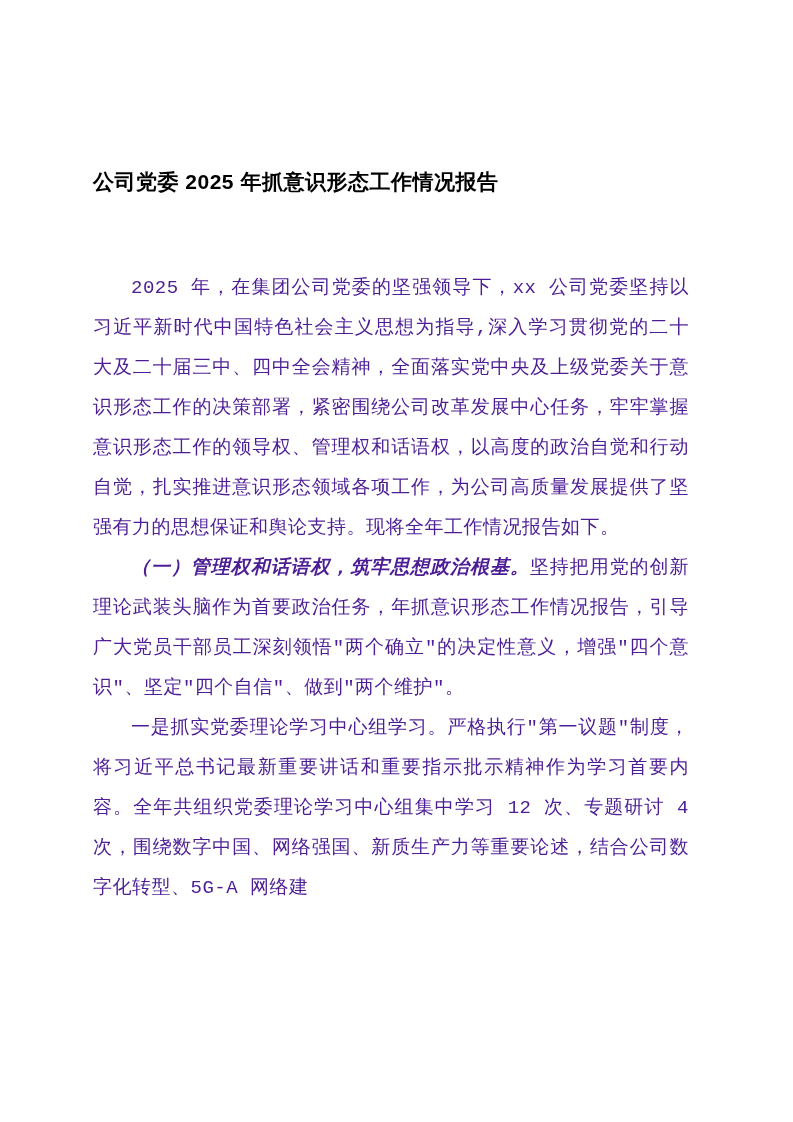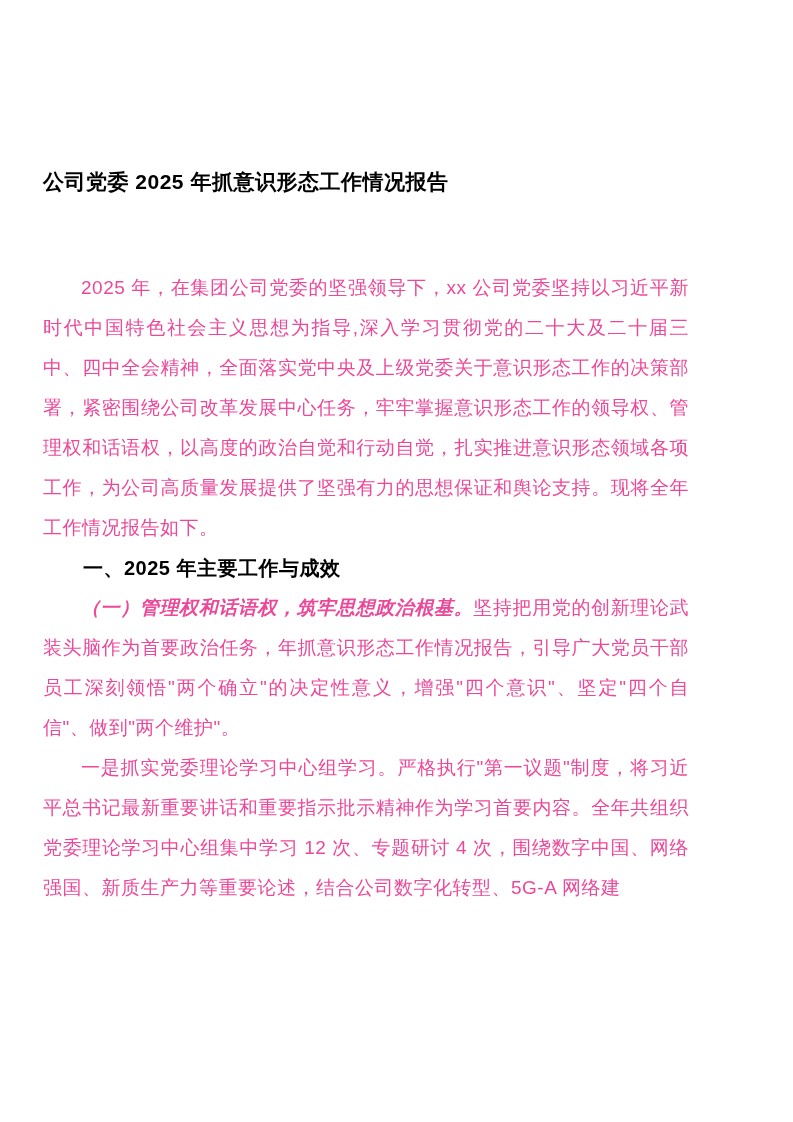--- a/index.html
+++ b/index.html
@@ -6,42 +6,42 @@
     margin: 0;
     padding: 0;
     background: #ffffff;
   }
   .page {
     position: relative;
     width: 793px;
     height: 940px;
     background: #ffffff;
     box-sizing: border-box;
-    padding: 0 104px 0 43px;
+    padding: 0 104px 0 93px;
     overflow: hidden;
     color: #000000;
   }
   .doc-title {
     margin: 168px 0 0 0;
     font-family: "Liberation Sans", "DejaVu Sans", sans-serif;
     font-weight: bold;
     font-size: 21px;
     line-height: 28px;
     letter-spacing: 0.5px;
     color: #000000;
   }
   .body-para {
     margin: 0;
-    font-family: Liberation Sans, sans-serif;
+    font-family: Liberation Mono, monospace;
     font-size: 19px;
     line-height: 40px;
     letter-spacing: 0.5px;
     text-align: justify;
     text-indent: 2em;
-    color: #ec4899;
+    color: #4c1d95;
   }
   .first-para {
     margin-top: 72px;
   }
   .section-heading {
     margin: 0;
     font-family: "Liberation Sans", "DejaVu Sans", sans-serif;
     font-weight: bold;
     font-size: 20px;
     line-height: 40px;
@@ -72,21 +72,20 @@
 </style>
 </head>
 <body>
 
 <div class="page">
 
   <h1 class="doc-title">公司党委 2025 年抓意识形态工作情况报告</h1>
 
   <p class="body-para first-para">2025 年，在集团公司党委的坚强领导下，xx 公司党委坚持以习近平新时代中国特色社会主义思想为指导,深入学习贯彻党的二十大及二十届三中、四中全会精神，全面落实党中央及上级党委关于意识形态工作的决策部署，紧密围绕公司改革发展中心任务，牢牢掌握意识形态工作的领导权、管理权和话语权，以高度的政治自觉和行动自觉，扎实推进意识形态领域各项工作，为公司高质量发展提供了坚强有力的思想保证和舆论支持。现将全年工作情况报告如下。</p>
 
-  <h2 class="section-heading">一、2025 年主要工作与成效</h2>
 
 
   <p class="body-para"><span class="kaiti-lead">（一）管理权和话语权，筑牢思想政治根基。</span><span>坚持把用党的创新理论武装头脑作为首要政治任务，年抓意识形态工作情况报告，引导广大党员干部员工深刻领悟"两个确立"的决定性意义，增强"四个意识"、坚定"四个自信"、做到"两个维护"。</span></p>
 
   <p class="body-para">一是抓实党委理论学习中心组学习。严格执行"第一议题"制度，将习近平总书记最新重要讲话和重要指示批示精神作为学习首要内容。全年共组织党委理论学习中心组集中学习 12 次、专题研讨 4 次，围绕数字中国、网络强国、新质生产力等重要论述，结合公司数字化转型、5G-A 网络建</p>
 
   <div class="page-footer">
     <span class="footer-dash">—</span><span class="footer-num">1</span><span class="footer-dash">—</span>
   </div>
 

